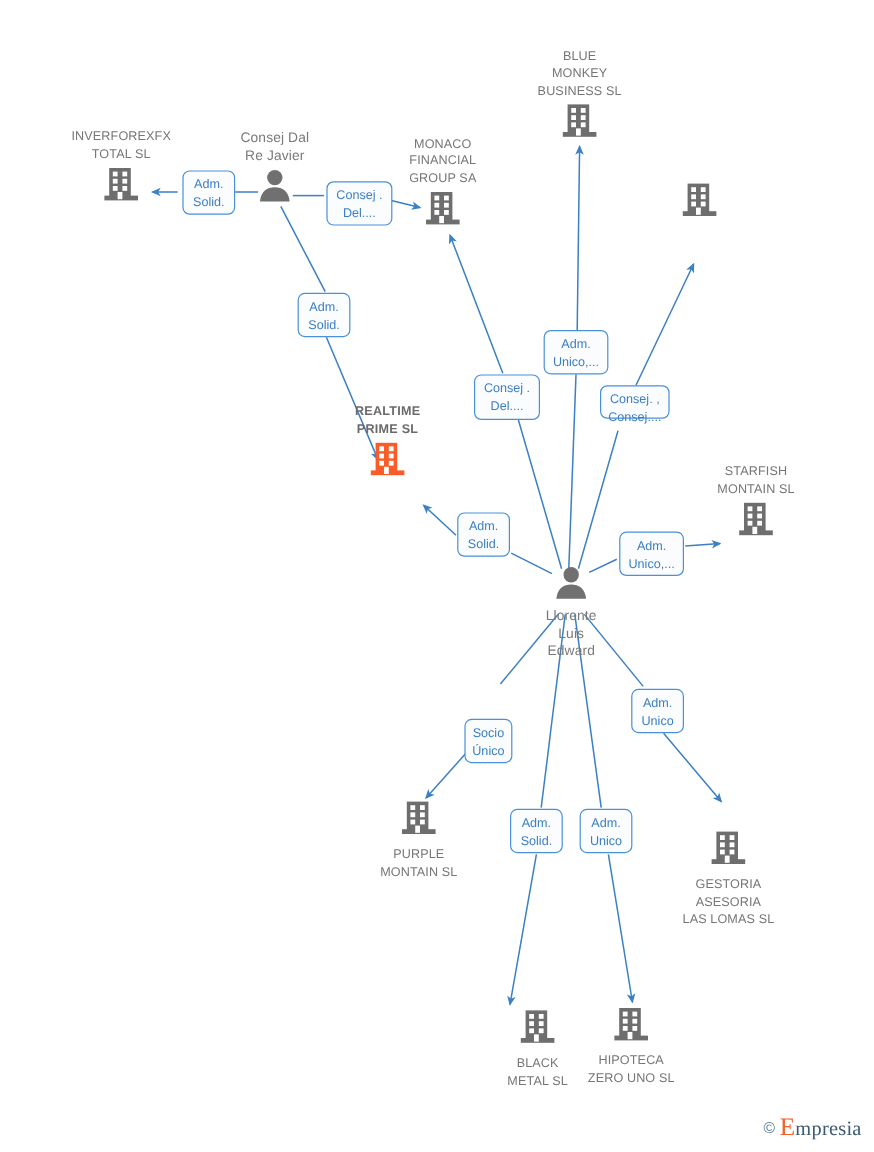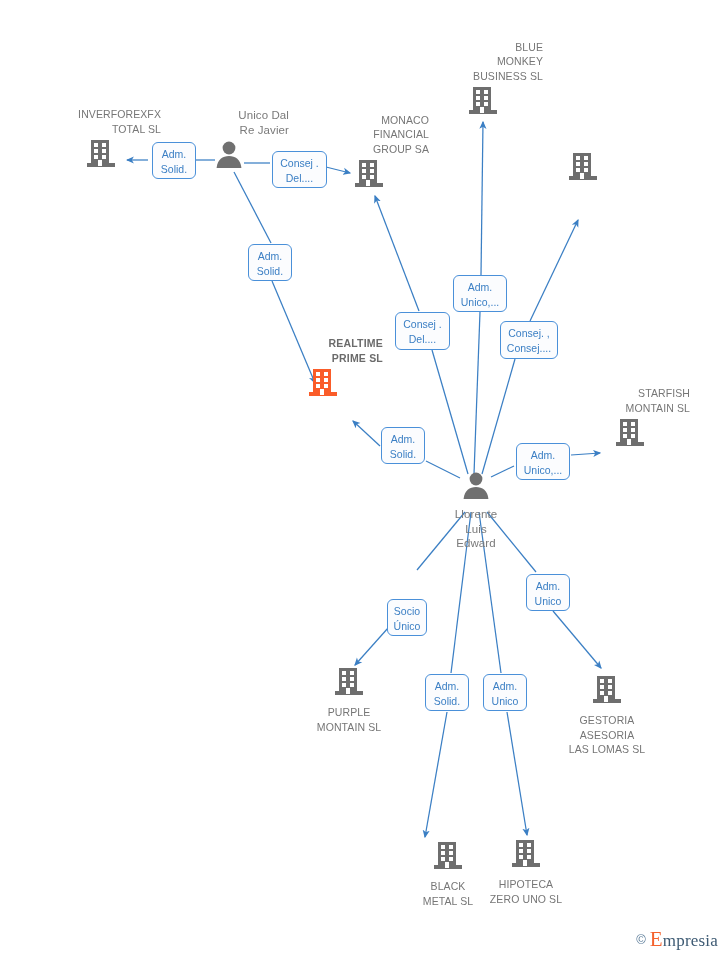--- a/index.html
+++ b/index.html
@@ -55,21 +55,20 @@
   .node .glyph {
     display: block;
     margin: 0 auto;
     line-height: 0;
   }
   .node.label-below .label {
     margin-top: 6px;
   }
   .node.label-above .label {
     margin-bottom: 3px;
-    text-align: right;
   }
 
   .edge-label {
     position: absolute;
     z-index: 5;
     background: #fbfcfe;
     border: 1.4px solid #4a90d9;
     border-radius: 6px;
     color: #3b7fc4;
     font-size: 10.5px;
@@ -153,21 +152,21 @@
             <rect x="8" y="4" width="4" height="4" fill="#fff"></rect>
             <rect x="16" y="4" width="4" height="4" fill="#fff"></rect>
             <rect x="8" y="10" width="4" height="4" fill="#fff"></rect>
             <rect x="16" y="10" width="4" height="4" fill="#fff"></rect>
             <rect x="8" y="16" width="4" height="4" fill="#fff"></rect>
             <rect x="16" y="16" width="4" height="4" fill="#fff"></rect>
             <rect x="12" y="21" width="4" height="6" fill="#fff"></rect>
           </svg></span>
       </div>
       <div class="node person label-above" style="left: 229px; top: 108px;">
-        <div class="label">Unico Dal
+        <div class="label">Consej Dal
 Re Javier</div>
         <span class="glyph"><svg width="30" height="30" viewBox="0 0 30 30">
             <circle cx="15" cy="8" r="6.4" fill="#707070"></circle>
             <path d="M 2.6 28 C 3.4 19.4 8.6 16 15 16 C 21.4 16 26.6 19.4 27.4 28 Z" fill="#707070"></path>
           </svg></span>
       </div>
       <div class="node company label-above" style="left: 369px; top: 112.5px;">
         <div class="label">MONACO
 FINANCIAL
 GROUP SA</div>
@@ -259,21 +258,21 @@
             <rect x="16" y="4" width="4" height="4" fill="#fff"></rect>
             <rect x="8" y="10" width="4" height="4" fill="#fff"></rect>
             <rect x="16" y="10" width="4" height="4" fill="#fff"></rect>
             <rect x="8" y="16" width="4" height="4" fill="#fff"></rect>
             <rect x="16" y="16" width="4" height="4" fill="#fff"></rect>
             <rect x="12" y="21" width="4" height="6" fill="#fff"></rect>
           </svg></span>
         <div class="label">PURPLE
 MONTAIN  SL</div>
       </div>
-      <div class="node company label-below" style="left: 607px; top: 675px;">
+      <div class="node company label-below" style="left: 607px; top: 692px;">
         <span class="glyph"><svg width="30" height="32" viewBox="0 0 30 32">
             <rect x="5" y="1" width="18" height="26" fill="#6e6e6e"></rect>
             <rect x="1" y="24" width="28" height="4" fill="#6e6e6e"></rect>
             <rect x="8" y="4" width="4" height="4" fill="#fff"></rect>
             <rect x="16" y="4" width="4" height="4" fill="#fff"></rect>
             <rect x="8" y="10" width="4" height="4" fill="#fff"></rect>
             <rect x="16" y="10" width="4" height="4" fill="#fff"></rect>
             <rect x="8" y="16" width="4" height="4" fill="#fff"></rect>
             <rect x="16" y="16" width="4" height="4" fill="#fff"></rect>
             <rect x="12" y="21" width="4" height="6" fill="#fff"></rect>
@@ -317,21 +316,21 @@
       <div class="edge-label" style="left: 152px; top: 142px; width: 44px; height: 37px;">Adm.
 Solid.</div>
       <div class="edge-label" style="left: 272px; top: 151px; width: 55px; height: 37px;">Consej .
 Del....</div>
       <div class="edge-label" style="left: 248px; top: 244px; width: 44px; height: 37px;">Adm.
 Solid.</div>
       <div class="edge-label" style="left: 395px; top: 312px; width: 55px; height: 38px;">Consej .
 Del....</div>
       <div class="edge-label" style="left: 453px; top: 275px; width: 54px; height: 37px;">Adm.
 Unico,...</div>
-      <div class="edge-label" style="left: 500px; top: 321px; width: 58px; height: 38px;">Consej. ,
+      <div class="edge-label" style="left: 500px; top: 321px; width: 58px; height: 28px;">Consej. ,
 Consej....</div>
       <div class="edge-label" style="left: 381px; top: 427px; width: 44px; height: 37px;">Adm.
 Solid.</div>
       <div class="edge-label" style="left: 516px; top: 443px; width: 54px; height: 37px;">Adm.
 Unico,...</div>
       <div class="edge-label" style="left: 387px; top: 571px; width: 40px; height: 37px; margin-top: 28px;">Socio
 Único</div>
       <div class="edge-label" style="left: 526px; top: 574px; width: 44px; height: 37px;">Adm.
 Unico</div>
       <div class="edge-label" style="left: 425px; top: 674px; width: 44px; height: 37px;">Adm.

